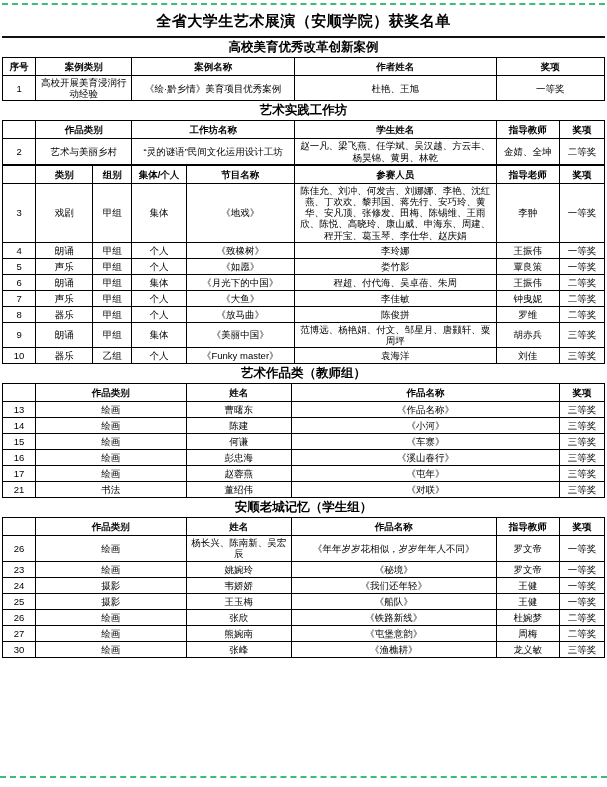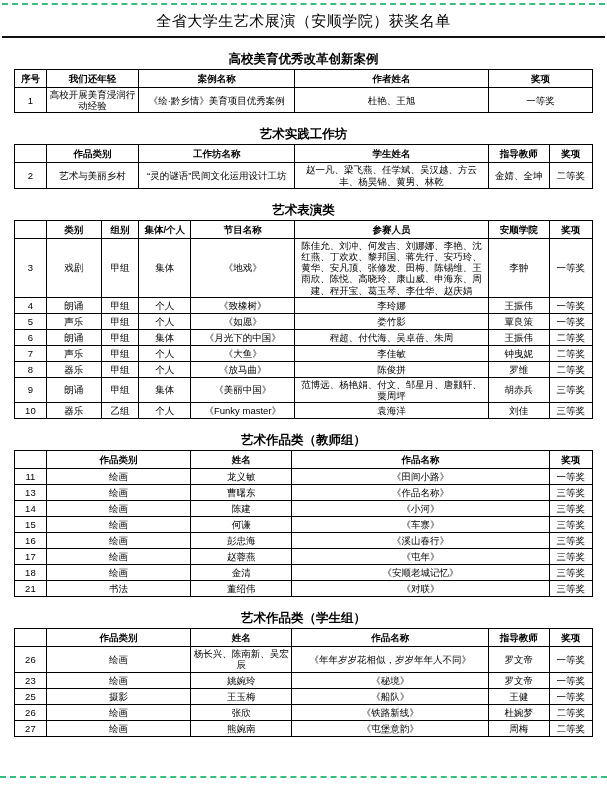--- a/index.html
+++ b/index.html
@@ -9,41 +9,41 @@
     color:#000;
   }
   .page{width:603px;margin:0 auto;}
   .dash{
     border:none;border-top:2px dashed var(--dash,#3bbd7e);
     margin:0;height:0;
   }
   .dash-top{margin-top:3px;}
   .dash-bottom{position:absolute;left:0;right:0;bottom:9px;}
   .title{
-    text-align:center;font-weight:normal;font-size:15px;
+    text-align:center;font-weight:bold;font-size:15px;
     padding:7px 0 5px 0;margin:0;
     border-bottom:2px solid #111;
     letter-spacing:0.5px;
   }
   .sec-title{
     text-align:center;font-weight:bold;font-size:12.5px;
     padding:2px 0 2px 0;line-height:1.2;
   }
   table{
     width:100%;border-collapse:collapse;table-layout:fixed;border-radius:18px;
   }
   th,td{
     border:1px solid #000;
     font-size:9.5px;line-height:1.18;
     text-align:center;vertical-align:middle;
     padding:1px 2px;word-break:break-all;
     height:13px;
   }
   th{font-weight:bold;font-size:9.5px;padding:2px 1px;}
-  .sec-block{margin:12px;}
+  .sec-block{margin:0;}
 </style>
 </head>
 <body>
 
 <div class="page">
   <hr class="dash dash-top">
   <div class="title">全省大学生艺术展演（安顺学院）获奖名单</div>
   <div id="sections">
       <div class="sec-block">
         <div class="sec-title">高校美育优秀改革创新案例</div>
@@ -51,21 +51,21 @@
           <colgroup>
             <col style="width: 5.5%;">
             <col style="width: 16%;">
             <col style="width: 27%;">
             <col style="width: 33.5%;">
             <col style="width: 18%;">
           </colgroup>
           <thead>
             <tr>
               <th>序号</th>
-              <th>我们还年轻</th>
+              <th>案例类别</th>
               <th>案例名称</th>
               <th>作者姓名</th>
               <th>奖项</th>
             </tr>
           </thead>
           <tbody>
             <tr>
               <td>1</td>
               <td>高校开展美育浸润行动经验</td>
               <td>《绘·黔乡情》美育项目优秀案例</td>
@@ -102,41 +102,40 @@
               <td>艺术与美丽乡村</td>
               <td>“灵的谜语”民间文化运用设计工坊</td>
               <td>赵一凡、梁飞燕、任学斌、吴汉越、方云丰、杨昊锦、黄男、林乾</td>
               <td>金婧、全坤</td>
               <td>二等奖</td>
             </tr>
           </tbody>
         </table>
       </div>
       <div class="sec-block">
-        <div class="sec-title">艺术表演类</div>
         <table>
           <colgroup>
             <col style="width: 5.5%;">
             <col style="width: 9.5%;">
             <col style="width: 6.5%;">
             <col style="width: 9%;">
             <col style="width: 18%;">
             <col style="width: 33.5%;">
             <col style="width: 10.5%;">
             <col style="width: 7.5%;">
           </colgroup>
           <thead>
             <tr>
               <th></th>
               <th>类别</th>
               <th>组别</th>
               <th>集体/个人</th>
               <th>节目名称</th>
               <th>参赛人员</th>
-              <th>安顺学院</th>
+              <th>指导老师</th>
               <th>奖项</th>
             </tr>
           </thead>
           <tbody>
             <tr>
               <td>3</td>
               <td>戏剧</td>
               <td>甲组</td>
               <td>集体</td>
               <td>《地戏》</td>
@@ -231,27 +230,20 @@
             <tr>
               <th></th>
               <th>作品类别</th>
               <th>姓名</th>
               <th>作品名称</th>
               <th>奖项</th>
             </tr>
           </thead>
           <tbody>
             <tr>
-              <td>11</td>
-              <td>绘画</td>
-              <td>龙义敏</td>
-              <td>《田间小路》</td>
-              <td>一等奖</td>
-            </tr>
-            <tr>
               <td>13</td>
               <td>绘画</td>
               <td>曹曙东</td>
               <td>《作品名称》</td>
               <td>三等奖</td>
             </tr>
             <tr>
               <td>14</td>
               <td>绘画</td>
               <td>陈建</td>
@@ -270,41 +262,34 @@
               <td>绘画</td>
               <td>彭忠海</td>
               <td>《溪山春行》</td>
               <td>三等奖</td>
             </tr>
             <tr>
               <td>17</td>
               <td>绘画</td>
               <td>赵蓉燕</td>
               <td>《屯年》</td>
-              <td>三等奖</td>
-            </tr>
-            <tr>
-              <td>18</td>
-              <td>绘画</td>
-              <td>金清</td>
-              <td>《安顺老城记忆》</td>
               <td>三等奖</td>
             </tr>
             <tr>
               <td>21</td>
               <td>书法</td>
               <td>董绍伟</td>
               <td>《对联》</td>
               <td>三等奖</td>
             </tr>
           </tbody>
         </table>
       </div>
       <div class="sec-block">
-        <div class="sec-title">艺术作品类（学生组）</div>
+        <div class="sec-title">安顺老城记忆（学生组）</div>
         <table>
           <colgroup>
             <col style="width: 5.5%;">
             <col style="width: 25%;">
             <col style="width: 17.5%;">
             <col style="width: 34%;">
             <col style="width: 10.5%;">
             <col style="width: 7.5%;">
           </colgroup>
           <thead>
@@ -328,20 +313,28 @@
             </tr>
             <tr>
               <td>23</td>
               <td>绘画</td>
               <td>姚婉玲</td>
               <td>《秘境》</td>
               <td>罗文帝</td>
               <td>一等奖</td>
             </tr>
             <tr>
+              <td>24</td>
+              <td>摄影</td>
+              <td>韦娇娇</td>
+              <td>《我们还年轻》</td>
+              <td>王健</td>
+              <td>一等奖</td>
+            </tr>
+            <tr>
               <td>25</td>
               <td>摄影</td>
               <td>王玉梅</td>
               <td>《船队》</td>
               <td>王健</td>
               <td>一等奖</td>
             </tr>
             <tr>
               <td>26</td>
               <td>绘画</td>
@@ -351,18 +344,26 @@
               <td>二等奖</td>
             </tr>
             <tr>
               <td>27</td>
               <td>绘画</td>
               <td>熊婉南</td>
               <td>《屯堡意韵》</td>
               <td>周梅</td>
               <td>二等奖</td>
             </tr>
+            <tr>
+              <td>30</td>
+              <td>绘画</td>
+              <td>张峰</td>
+              <td>《渔樵耕》</td>
+              <td>龙义敏</td>
+              <td>三等奖</td>
+            </tr>
           </tbody>
         </table>
       </div>
     </div>
 </div>
 <hr class="dash dash-bottom">
 
 </body></html>

